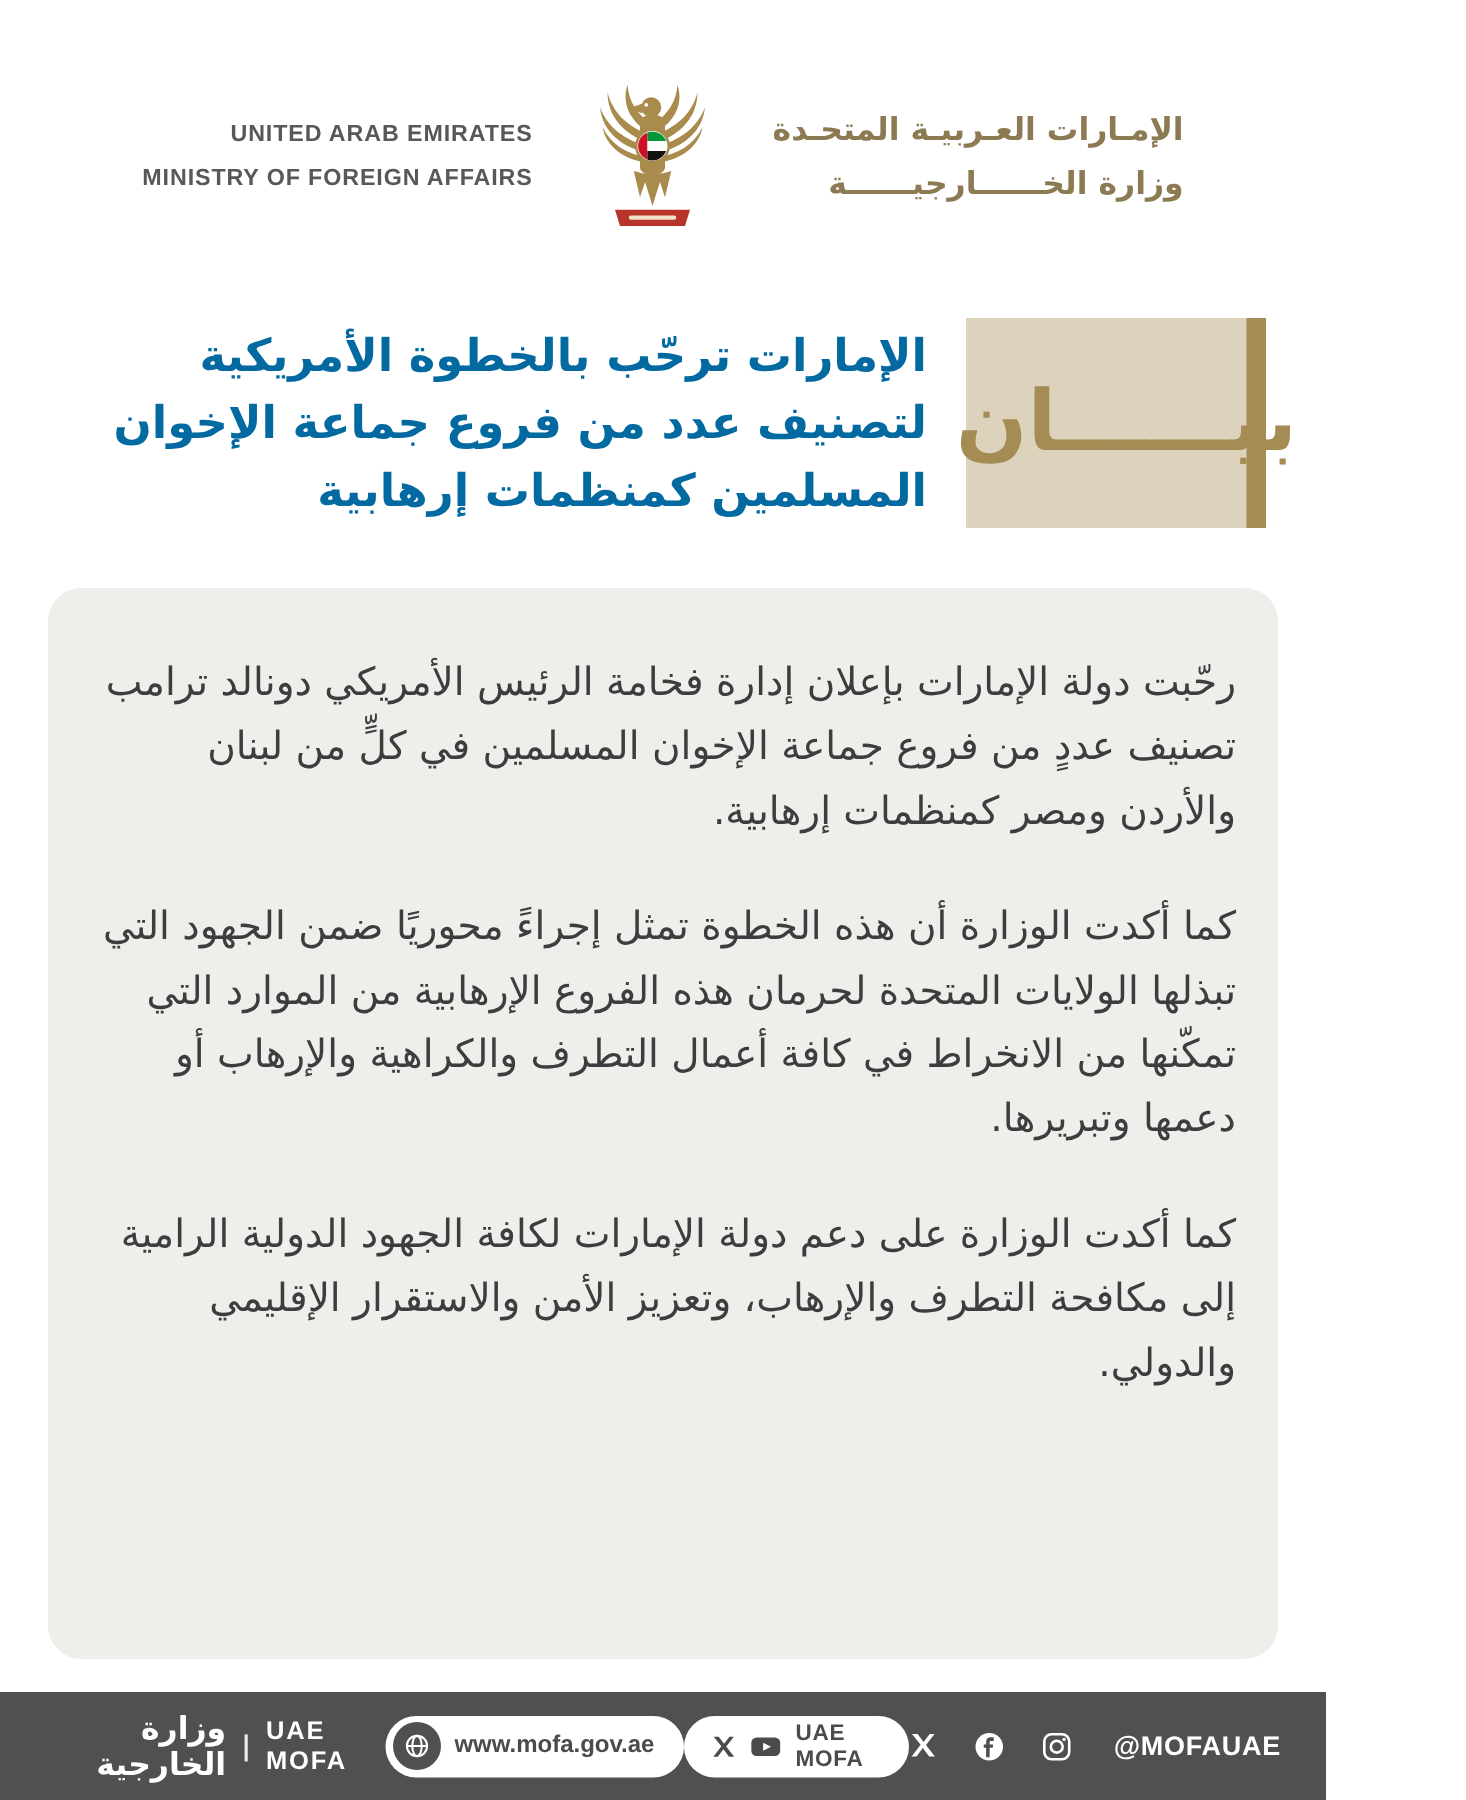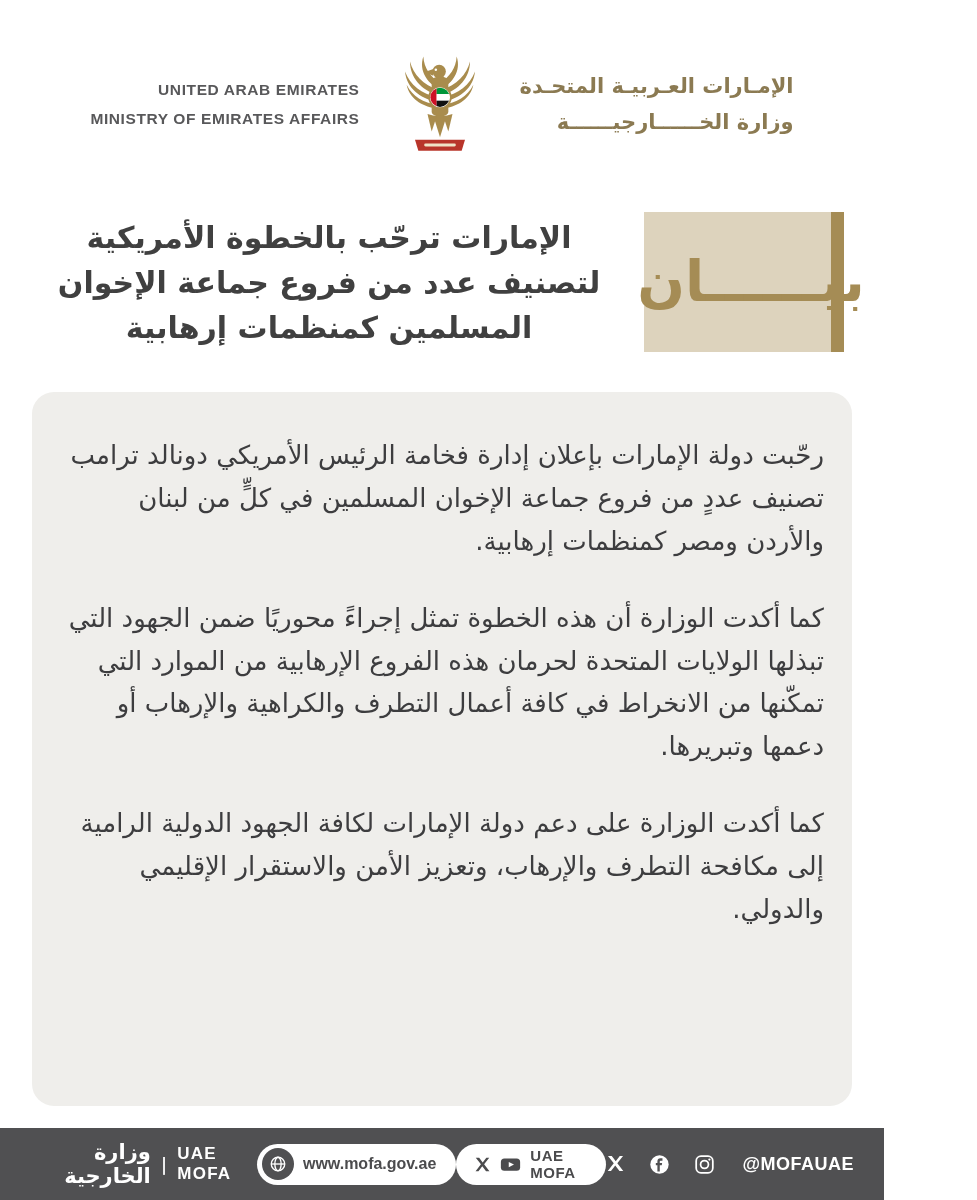--- a/index.html
+++ b/index.html
@@ -29,23 +29,23 @@
   .emblem { width: 100px; height: 112px; flex: 0 0 auto; }
   .emblem svg { width: 100%; height: 100%; display: block; }
 
   
   .statement-head {
     margin: 52px 40px 0 40px;
     display: flex; align-items: stretch; justify-content: space-between; gap: 26px;
   }
   .title {
     margin: 0; align-self: center; flex: 1;
-    direction: rtl; text-align: center;
+    direction: rtl; text-align: right;
     max-width: 650px;
-    font-size: 30px; line-height: 1.5; font-weight: bold; color: #404040;
+    font-size: 30px; line-height: 1.5; font-weight: bold; color: #0369a1;
   }
   .bayan-box {
     width: 200px; min-height: 140px; background: #ddd3bd;
     position: relative; display: flex; align-items: center; justify-content: center;
     flex: 0 0 auto;
   }
   .bayan-bar {
     position: absolute; right: 0; top: 0; bottom: 0; width: 13px; background: #a58c55;
   }
   .bayan-text {
@@ -97,21 +97,21 @@
   }
 </style>
 </head>
 <body>
 
 <div class="page">
 
   <header class="letterhead">
     <div class="org-en">
       <div>UNITED ARAB EMIRATES</div>
-      <div>MINISTRY OF EMIRATES AFFAIRS</div>
+      <div>MINISTRY OF FOREIGN AFFAIRS</div>
     </div>
 
     <div class="emblem">
       <svg viewBox="0 0 120 130" aria-hidden="true">
         <g fill="#a98c4d">
 
           <path d="M63 66 C80 64 93 56 100 42 C97 58 82 68 66 70 Z"></path>
           <path d="M63 57 C82 53 96 42 102 26 C100 46 84 58 65 62 Z"></path>
           <path d="M62 48 C80 42 92 30 96 14 C96 34 82 48 64 54 Z"></path>
           <path d="M60 40 C72 32 79 22 80 8 C86 26 74 40 63 46 Z"></path>

